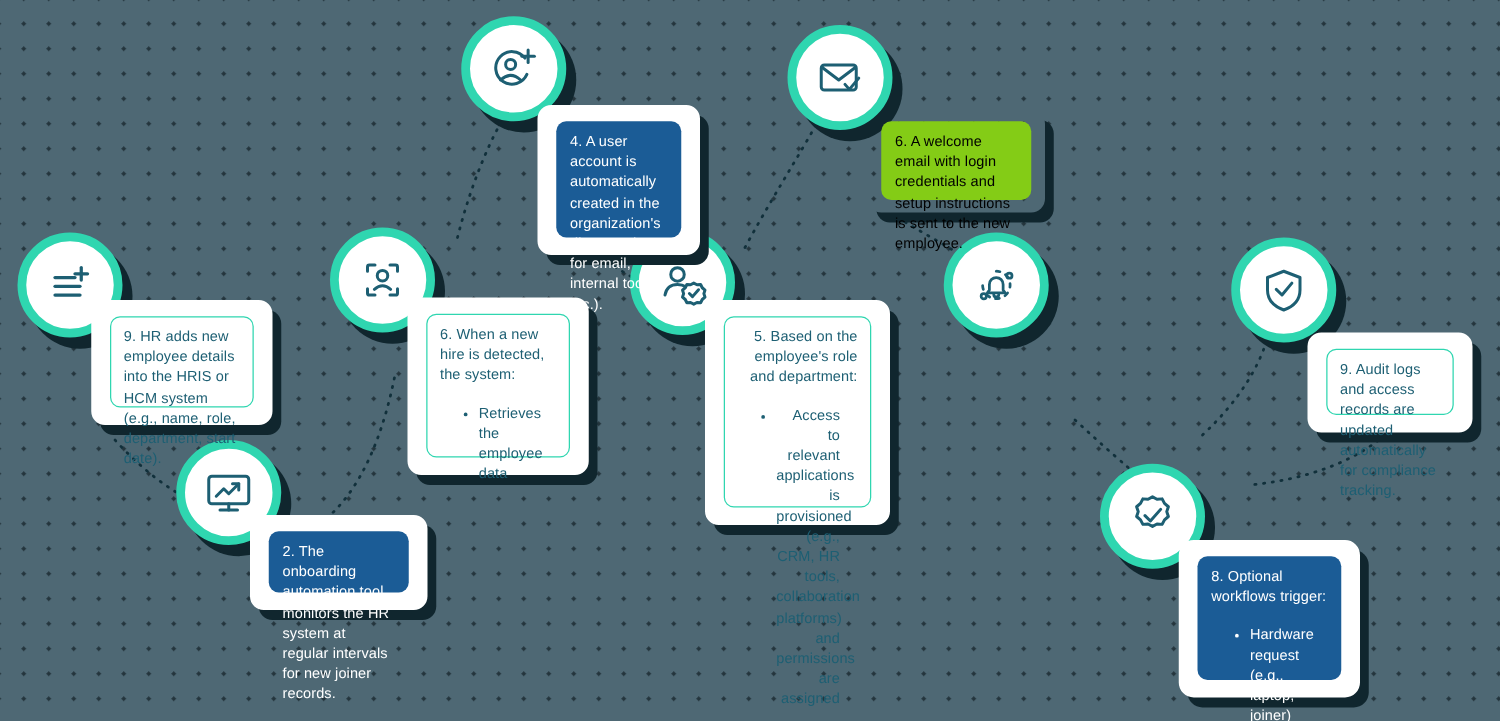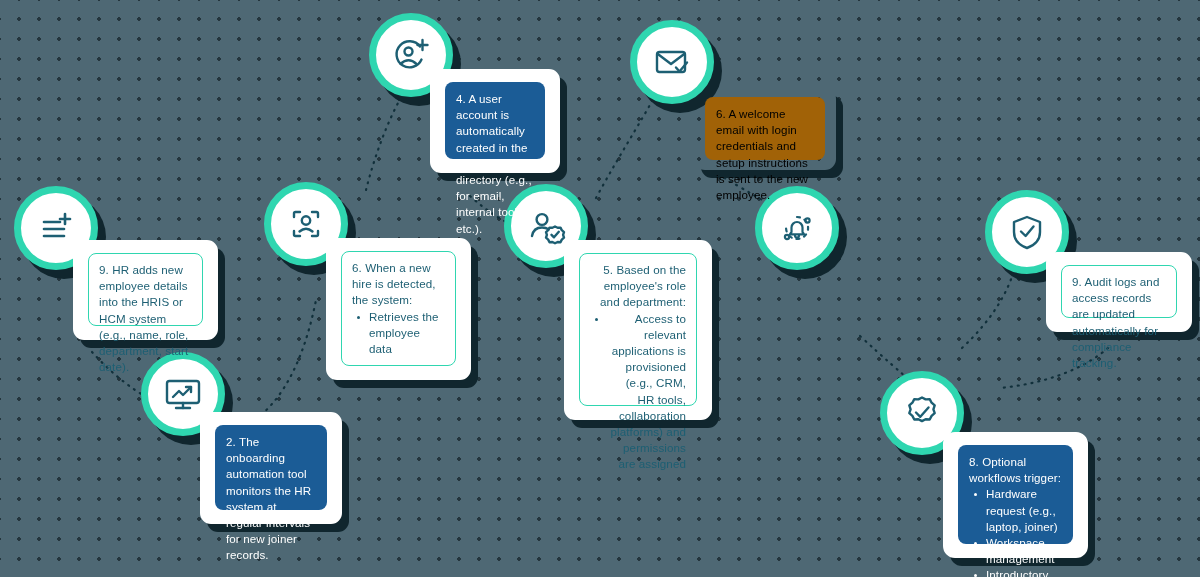--- a/index.html
+++ b/index.html
@@ -58,27 +58,27 @@
     border:4px solid #ffffff;
     color:#ffffff;
   }
   .card.blue .inner{
     background:#1b5c96;
     border-radius:8px;
     padding:9px 11px 10px 11px;
     height:100%;box-sizing:border-box;
   }
   .card.teal .inner{
-    background:#a16207;
+    background:#84cc16;
     border-radius:8px;
     padding:9px 11px 10px 11px;
     height:100%;box-sizing:border-box;
   }
   .card p{margin:0;}
-  .card ul{margin:0;padding:0 0 0 15px;list-style:none;}
+  .card ul{margin:14px;padding:0 0 0 15px;list-style:none;}
   .card li{position:relative;padding-left:2px;}
   .card li:before{
     content:"";position:absolute;left:-10px;top:7px;
     width:3px;height:3px;border-radius:50%;background:currentColor;
   }
 </style>
 </head>
 <body>
 
 <div class="stage">
@@ -118,21 +118,21 @@
     <span>
       <svg width="42" height="40" viewBox="0 0 42 40" fill="none" stroke="#1d5f73" stroke-width="2.4" stroke-linecap="round" stroke-linejoin="round">
         <rect x="5" y="7" width="32" height="22" rx="2.5"></rect>
         <line x1="21" y1="29" x2="21" y2="34"></line>
         <line x1="14" y1="34" x2="28" y2="34"></line>
         <polyline points="11,23 17,17 21,21 29,13"></polyline>
         <polyline points="24,13 29,13 29,18"></polyline>
       </svg>
     </span>
   </div>
-  <div class="card blue" style="left:200px;top:412px;width:142px;height:112px;">
+  <div class="card blue" style="left:200px;top:412px;width:142px;height:76px;">
     <div class="inner">
       <p>2. The onboarding automation tool monitors the HR system at regular intervals for new joiner records.</p>
     </div>
   </div>
 
   <div class="bubble" style="left:264px;top:182px;">
     <span>
       <svg width="42" height="42" viewBox="0 0 42 42" fill="none" stroke="#1d5f73" stroke-width="2.4" stroke-linecap="round">
         <path d="M9 14 V10.5 Q9 9 10.5 9 H15"></path>
         <path d="M33 14 V10.5 Q33 9 31.5 9 H27"></path>
@@ -156,21 +156,21 @@
     <span>
       <svg width="42" height="40" viewBox="0 0 42 40" fill="none" stroke="#1d5f73" stroke-width="2.4" stroke-linecap="round">
         <path d="M30 11.5 A13 13 0 1 0 31.5 24.5"></path>
         <circle cx="18.5" cy="16.5" r="4"></circle>
         <path d="M10.5 29 Q18.5 21.5 26.5 29"></path>
         <line x1="32.5" y1="5" x2="32.5" y2="15"></line>
         <line x1="27.5" y1="10" x2="37.5" y2="10"></line>
       </svg>
     </span>
   </div>
-  <div class="card blue" style="left:430px;top:69px;width:130px;height:104px;">
+  <div class="card blue" style="left:430px;top:84px;width:130px;height:120px;">
     <div class="inner">
       <p>4. A user account is automatically created in the organization's directory (e.g., for email, internal tools, etc.).</p>
     </div>
   </div>
 
   <div class="bubble" style="left:504px;top:184px;">
     <span>
       <svg width="42" height="40" viewBox="0 0 42 40" fill="none" stroke="#1d5f73" stroke-width="2.4" stroke-linecap="round" stroke-linejoin="round">
         <circle cx="17" cy="13.5" r="5.4"></circle>
         <path d="M7 30 Q8.5 21.5 17 21.5 Q21 21.5 23.5 23.3"></path>
@@ -235,19 +235,19 @@
   </div>
 
   <div class="bubble" style="left:985px;top:190px;">
     <span>
       <svg width="40" height="42" viewBox="0 0 40 42" fill="none" stroke="#1d5f73" stroke-width="2.4" stroke-linecap="round" stroke-linejoin="round">
         <path d="M20 6 L33 11 V21 C33 29.5 27 34.5 20 37 C13 34.5 7 29.5 7 21 V11 Z"></path>
         <polyline points="14,20.5 18.6,25 26.5,15.5"></polyline>
       </svg>
     </span>
   </div>
-  <div class="card light" style="left:1046px;top:252px;width:146px;height:80px;">
+  <div class="card light" style="left:1046px;top:266px;width:132px;height:80px;">
     <div class="inner">
       <p>9. Audit logs and access records are updated automatically for compliance tracking.</p>
     </div>
   </div>
 
 </div>
 
 </body></html>

